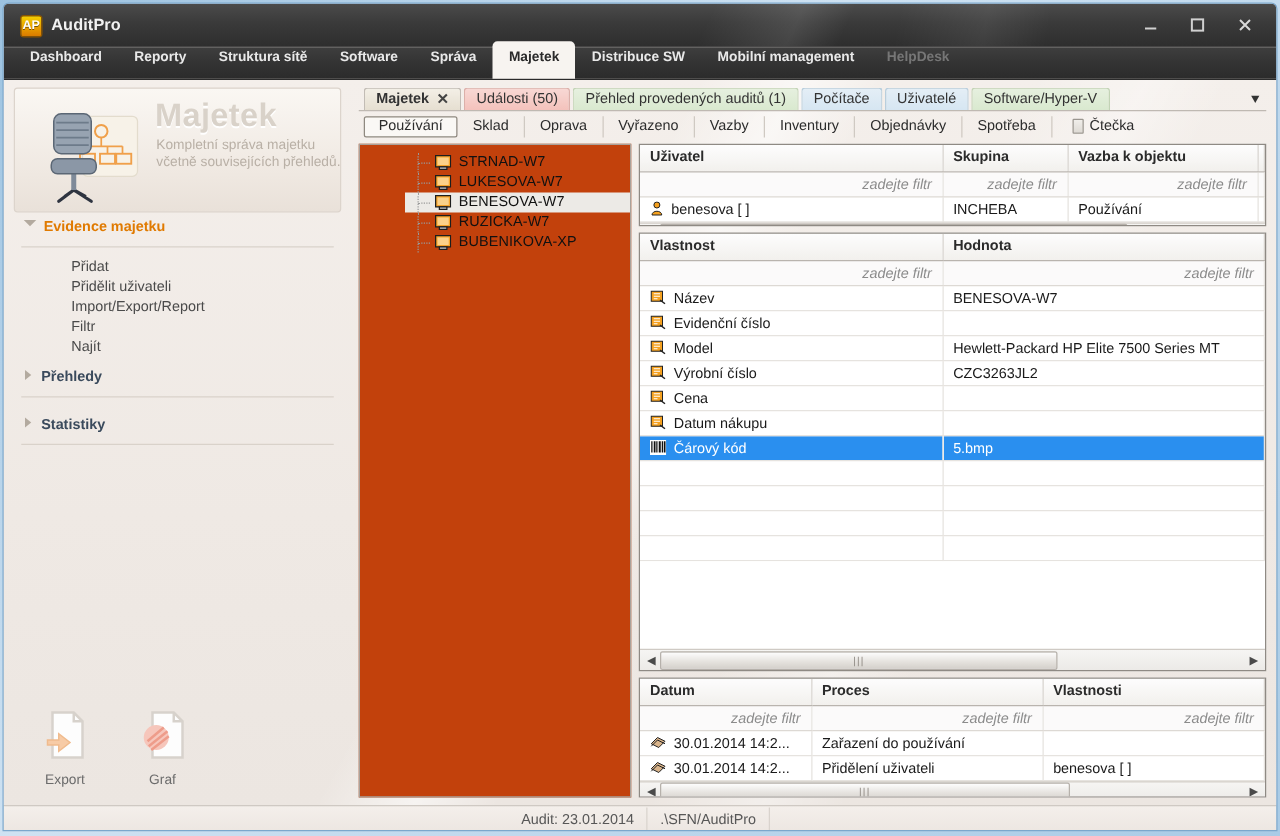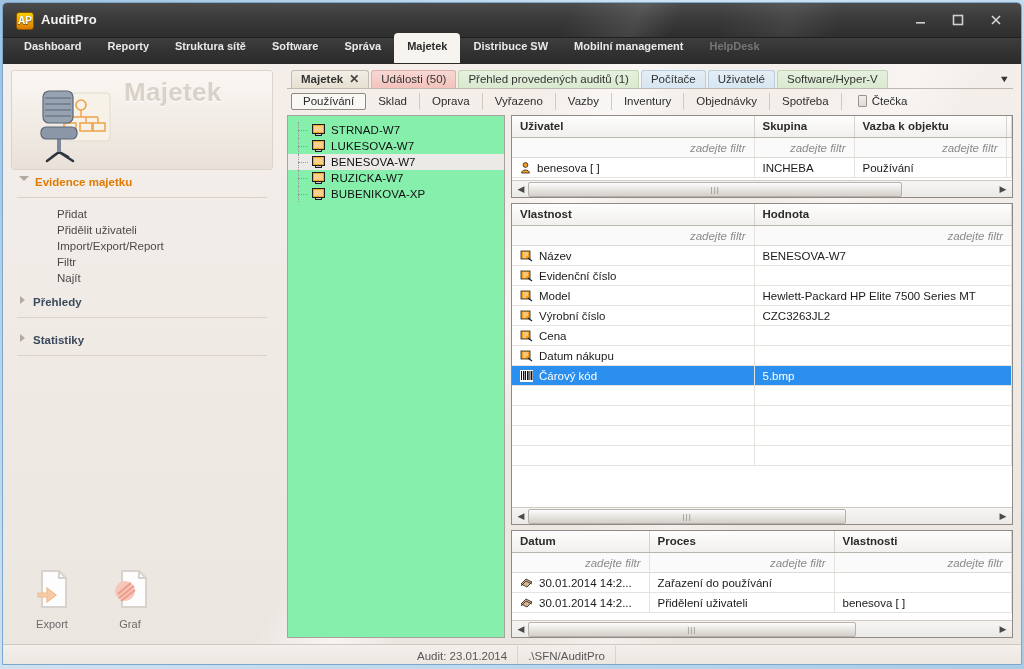--- a/index.html
+++ b/index.html
@@ -238,23 +238,24 @@
 
   .panes {
     flex: 1;
     display: flex;
     margin-top: 2px;
     gap: 6px;
   }
   .tree-pane {
     width: 218px; flex: 0 0 218px;
     border: 1px solid #a9a29b;
-    background: #86efac;
+    background: #c2410c;
     overflow: hidden;
     position: relative;
+    padding-left: 36px;
   }
   .tree-row {
     display: flex; align-items: center;
     height: 16px;
     padding-left: 6px;
     font-size: 11.5px; color: #111;
     cursor: default;
   }
   .tree-row.sel { background: #eceae6; }
   .tree-dash {
@@ -277,23 +278,23 @@
     gap: 5px;
     min-width: 0;
   }
   .grid {
     border: 1px solid #8f8a84;
     background: #fff;
     display: flex; flex-direction: column;
     overflow: hidden;
     position: relative;
   }
-  .g-users  { height: 83px; }
+  .g-users  { height: 66px; }
   .g-props  { flex: 1; }
-  .g-events { height: 108px; }
+  .g-events { height: 96px; }
 
   table.gtbl { width: 100%; border-collapse: collapse; table-layout: fixed; }
   table.gtbl th {
     text-align: left;
     font-size: 11.5px; font-weight: bold; color: #2b2b2b;
     padding: 4px 8px 5px 8px;
     background: linear-gradient(180deg,#fdfdfd 0%,#f2f0ed 100%);
     border-right: 1px solid #d6d2cd;
     border-bottom: 1px solid #b9b4ae;
     white-space: nowrap;
@@ -410,20 +411,21 @@
           <rect x="34" y="46" width="12" height="8" fill="none" stroke="#f0a04a" stroke-width="1.5"></rect>
           <rect x="50" y="46" width="12" height="8" fill="none" stroke="#f0a04a" stroke-width="1.5"></rect>
           <rect x="63" y="46" width="12" height="8" fill="none" stroke="#f0a04a" stroke-width="1.5"></rect>
           <path d="M29 75 L17 84 M29 75 L43 84 M29 75 L22 80 M29 75 L38 80" stroke="#2e3440" stroke-width="2.6" stroke-linecap="round"></path>
           <rect x="27" y="59" width="4" height="16" fill="#7e8a99"></rect>
           <rect x="11" y="50" width="36" height="12" rx="5" fill="#8b97a6" stroke="#5b6775" stroke-width="1.2"></rect>
           <rect x="13" y="14" width="30" height="32" rx="6" fill="#97a3b1" stroke="#5b6775" stroke-width="1.2"></rect>
           <path d="M15 21 H41 M15 27 H41 M15 33 H41 M15 39 H41" stroke="#6d7b8a" stroke-width="1.4"></path>
         </svg>
         <div class="hero-title">Majetek</div>
+        <div class="hero-sub">Kompletní správa majetku včetně souvisejících přehledů.</div>
       </div>
 
       <div class="side-section">
 
         <div class="sec-head accent">
           <span class="tri"></span>
           <span class="lbl">Evidence majetku</span>
         </div>
         <div class="sec-links">
           <a>Přidat</a>

